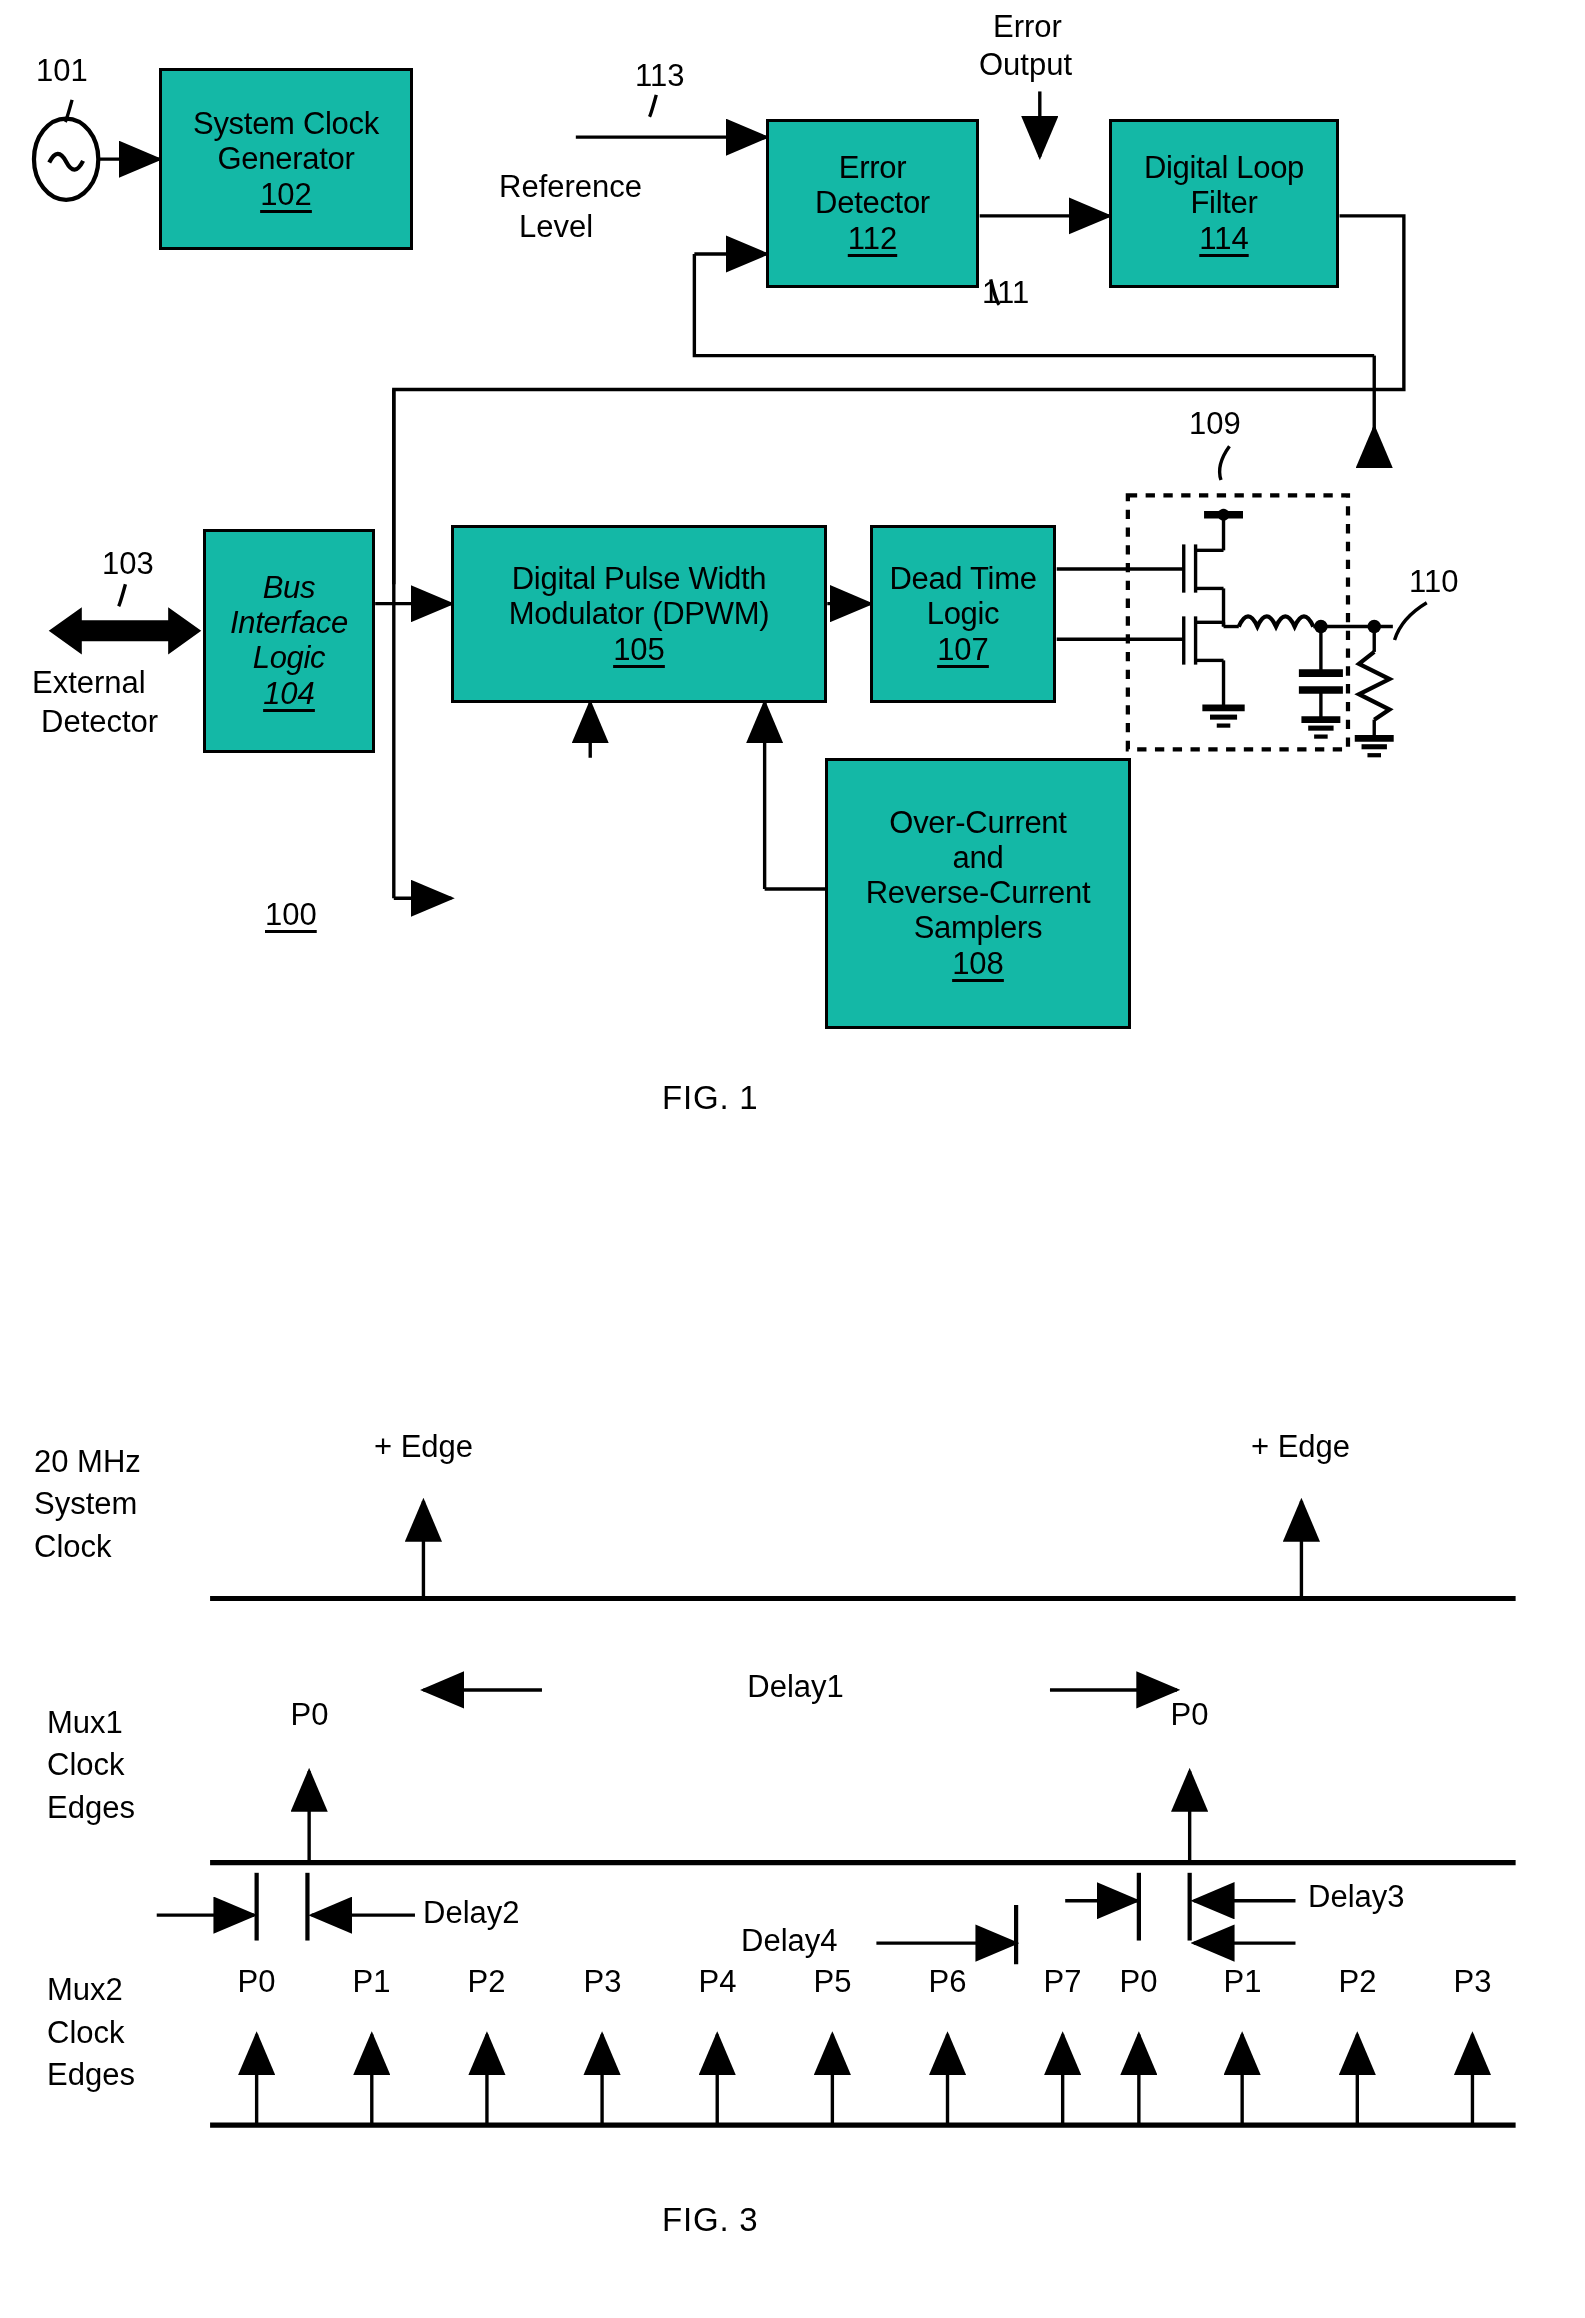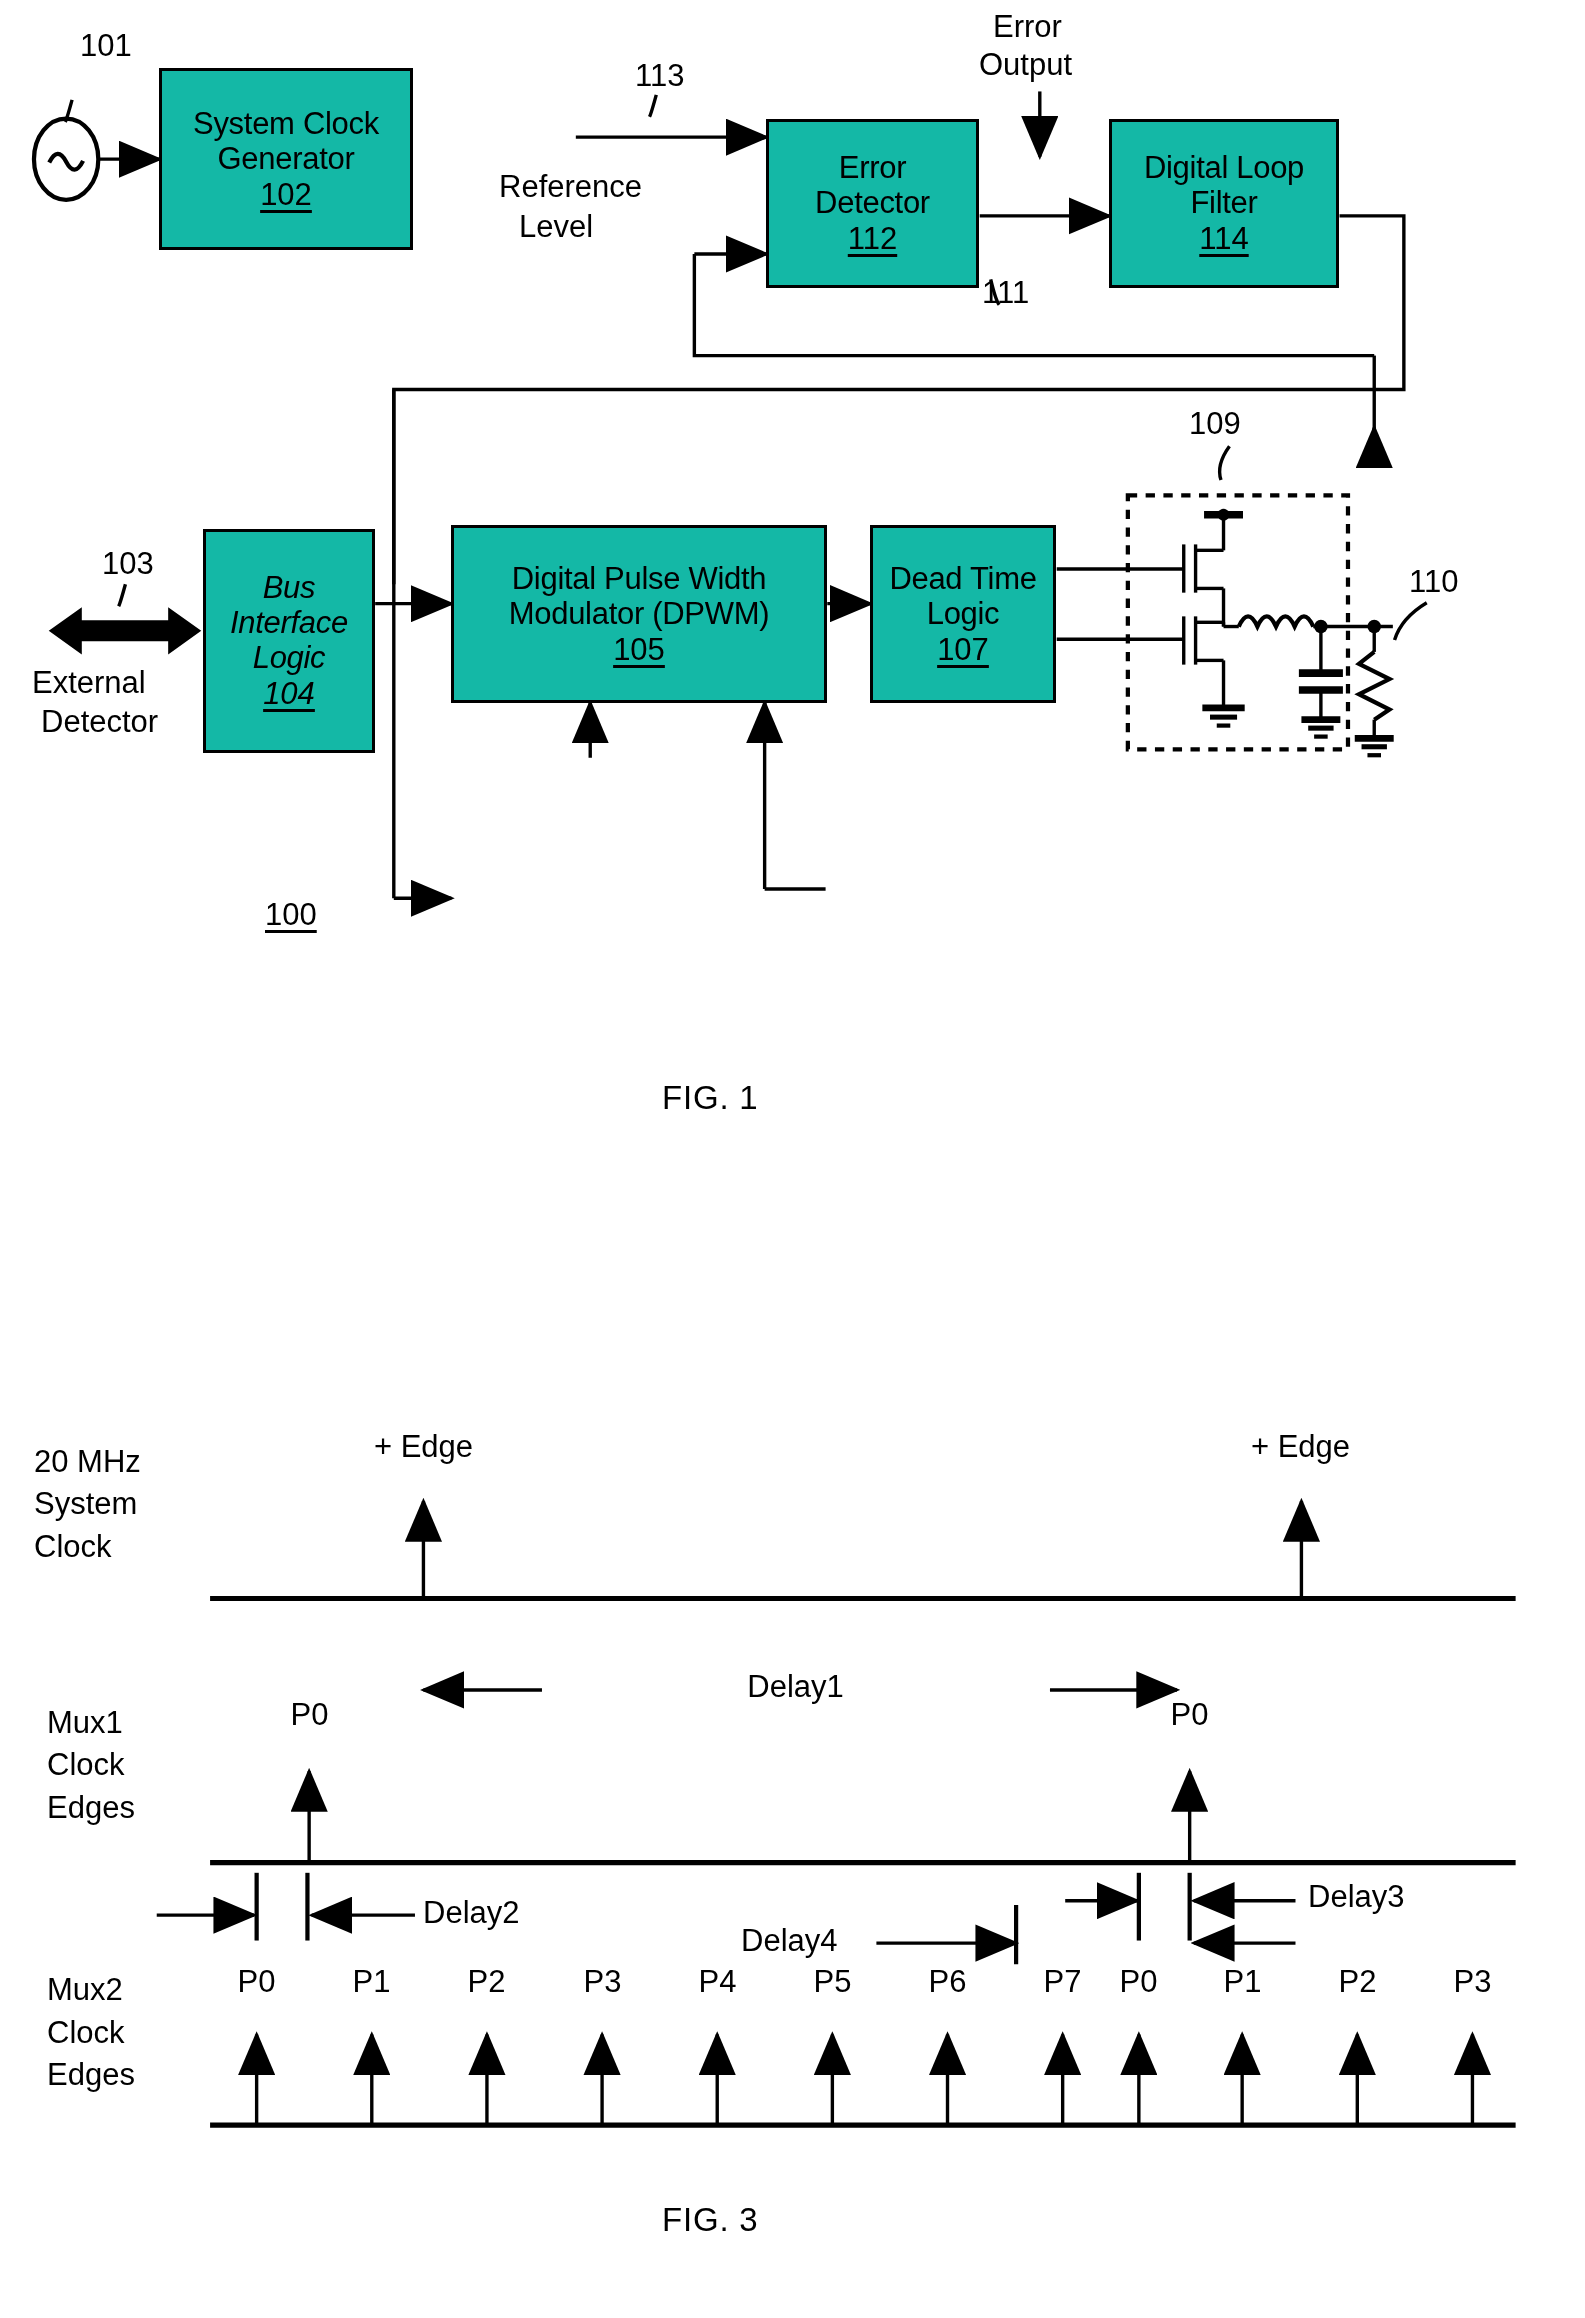--- a/index.html
+++ b/index.html
@@ -205,22 +205,29 @@
     <div class="num">105</div>
   </div>
 
   <div class="blk" style="left:870px;top:525px;width:186px;height:178px;">
     <div class="ln">Dead Time</div>
     <div class="ln">Logic</div>
     <div class="num">107</div>
   </div>
 
 
-
-  <div class="refnum" style="left:36px;top:28px;margin-left:44px;">101</div>
+  <div class="blk" style="left:825px;top:758px;width:306px;height:271px;">
+    <div class="ln">Over-Current</div>
+    <div class="ln">and</div>
+    <div class="ln">Reverse-Current</div>
+    <div class="ln">Samplers</div>
+    <div class="num">108</div>
+  </div>
+
+  <div class="refnum" style="left:36px;top:53px;">101</div>
   <div class="refnum" style="left:635px;top:58px;">113</div>
   <div class="refnum" style="left:982px;top:275px;">111</div>
   <div class="refnum" style="left:1189px;top:406px;">109</div>
   <div class="refnum" style="left:1409px;top:564px;">110</div>
   <div class="refnum" style="left:102px;top:546px;">103</div>
   <div class="refnum uline" style="left:265px;top:897px;">100</div>
 
   <div class="lbl" style="left:32px;top:665px;">External</div>
   <div class="lbl" style="left:41px;top:704px;">Detector</div>
 

